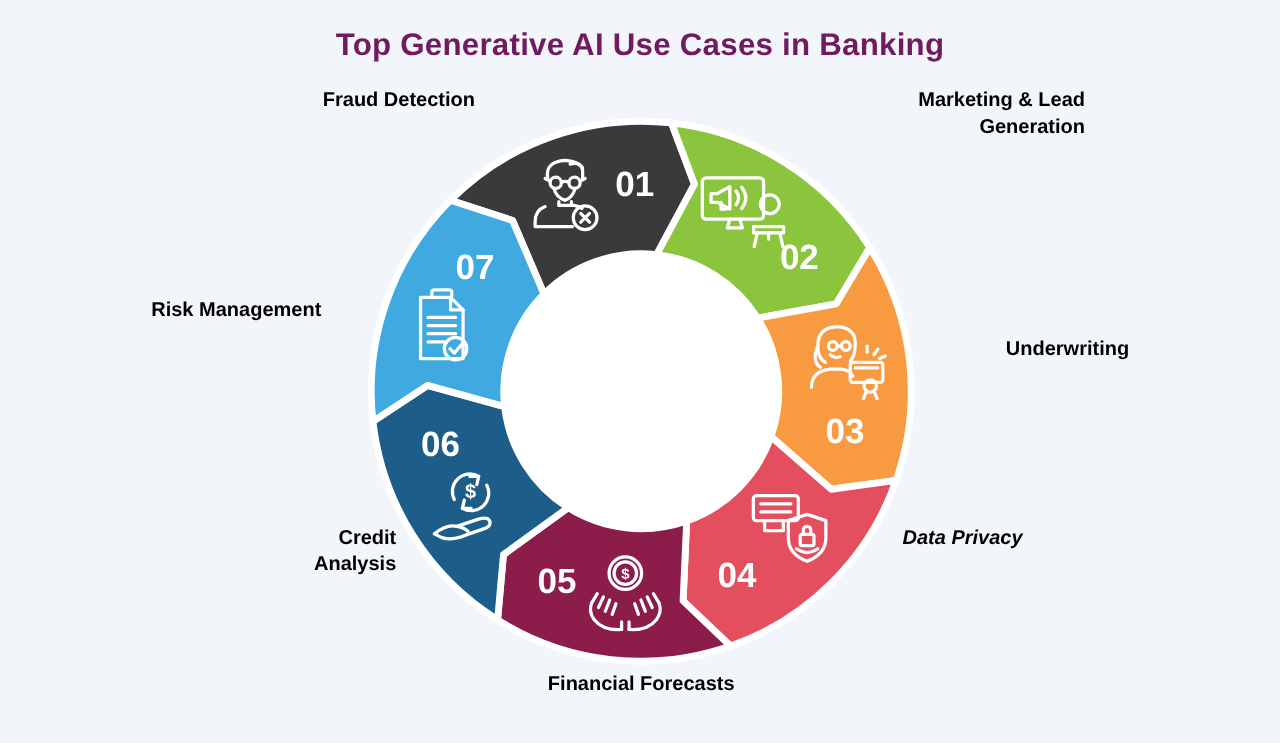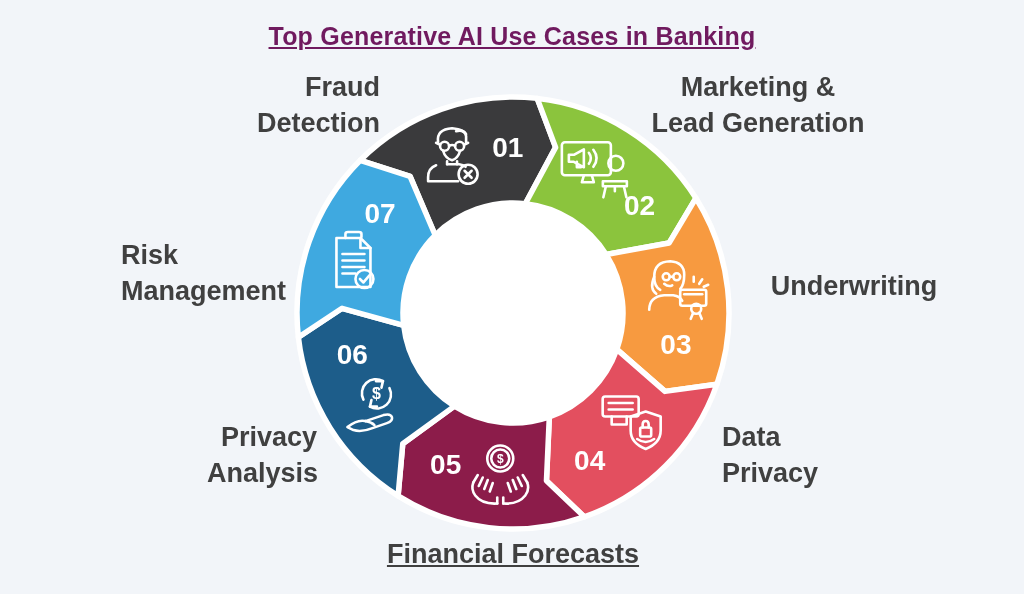--- a/index.html
+++ b/index.html
@@ -5,32 +5,32 @@
   html,body{margin:0;padding:0;}
   body{
     width:1024px;height:594px;overflow:hidden;position:relative;
     font-family:"Liberation Sans",sans-serif;
     background:#f2f5f9;
   }
   .stage{position:absolute;inset:0;}
   .title{
     position:absolute;left:0;top:22px;width:1024px;
     text-align:center;font-size:25px;font-weight:bold;
-    letter-spacing:.2px;color:#701a5f;text-decoration:underline;
+    letter-spacing:.2px;color:#701a5f;
   }
   #wheel{position:absolute;left:0;top:0;}
   .callout{
-    position:absolute;font-size:27px;font-weight:bold;line-height:1.32;
-    color:#404040;white-space:normal;
+    position:absolute;font-size:16px;font-weight:bold;line-height:1.32;
+    color:#000000;white-space:normal;
   }
   .c-fraud       {left:250px;top:70px; width:130px;text-align:right;}
-  .c-marketing   {left:648px;top:70px; width:220px;text-align:center;}
+  .c-marketing   {left:648px;top:70px; width:220px;text-align:right;}
   .c-underwriting{left:744px;top:269px;width:220px;text-align:center;}
-  .c-privacy     {left:722px;top:420px;width:100px;text-align:left;}
-  .c-financial   {left:352px;top:537px;width:322px;text-align:center;text-decoration:underline;}
+  .c-privacy     {left:722px;top:420px;width:100px;text-align:left;font-style:italic;}
+  .c-financial   {left:352px;top:537px;width:322px;text-align:center;}
   .c-credit      {left:207px;top:420px;width:110px;text-align:right;}
   .c-risk        {left:121px;top:238px;width:160px;text-align:left;}
 </style>
 </head>
 <body>
 
 <div class="stage">
   <div class="title">Top Generative AI Use Cases in Banking</div>
 
   <svg id="wheel" width="1024" height="594" viewBox="0 0 1024 594">
@@ -126,15 +126,15 @@
       <circle cx="49" cy="55" r="9"></circle>
       <path d="M44.5,55 L48,58.5 L54,51.5"></path>
       </g>
     </svg>
 
   <div class="callout c-fraud">Fraud Detection</div>
   <div class="callout c-marketing">Marketing &amp; Lead Generation</div>
   <div class="callout c-underwriting">Underwriting</div>
   <div class="callout c-privacy">Data Privacy</div>
   <div class="callout c-financial">Financial Forecasts</div>
-  <div class="callout c-credit">Privacy Analysis</div>
+  <div class="callout c-credit">Credit Analysis</div>
   <div class="callout c-risk">Risk Management</div>
 </div>
 
 </body></html>

